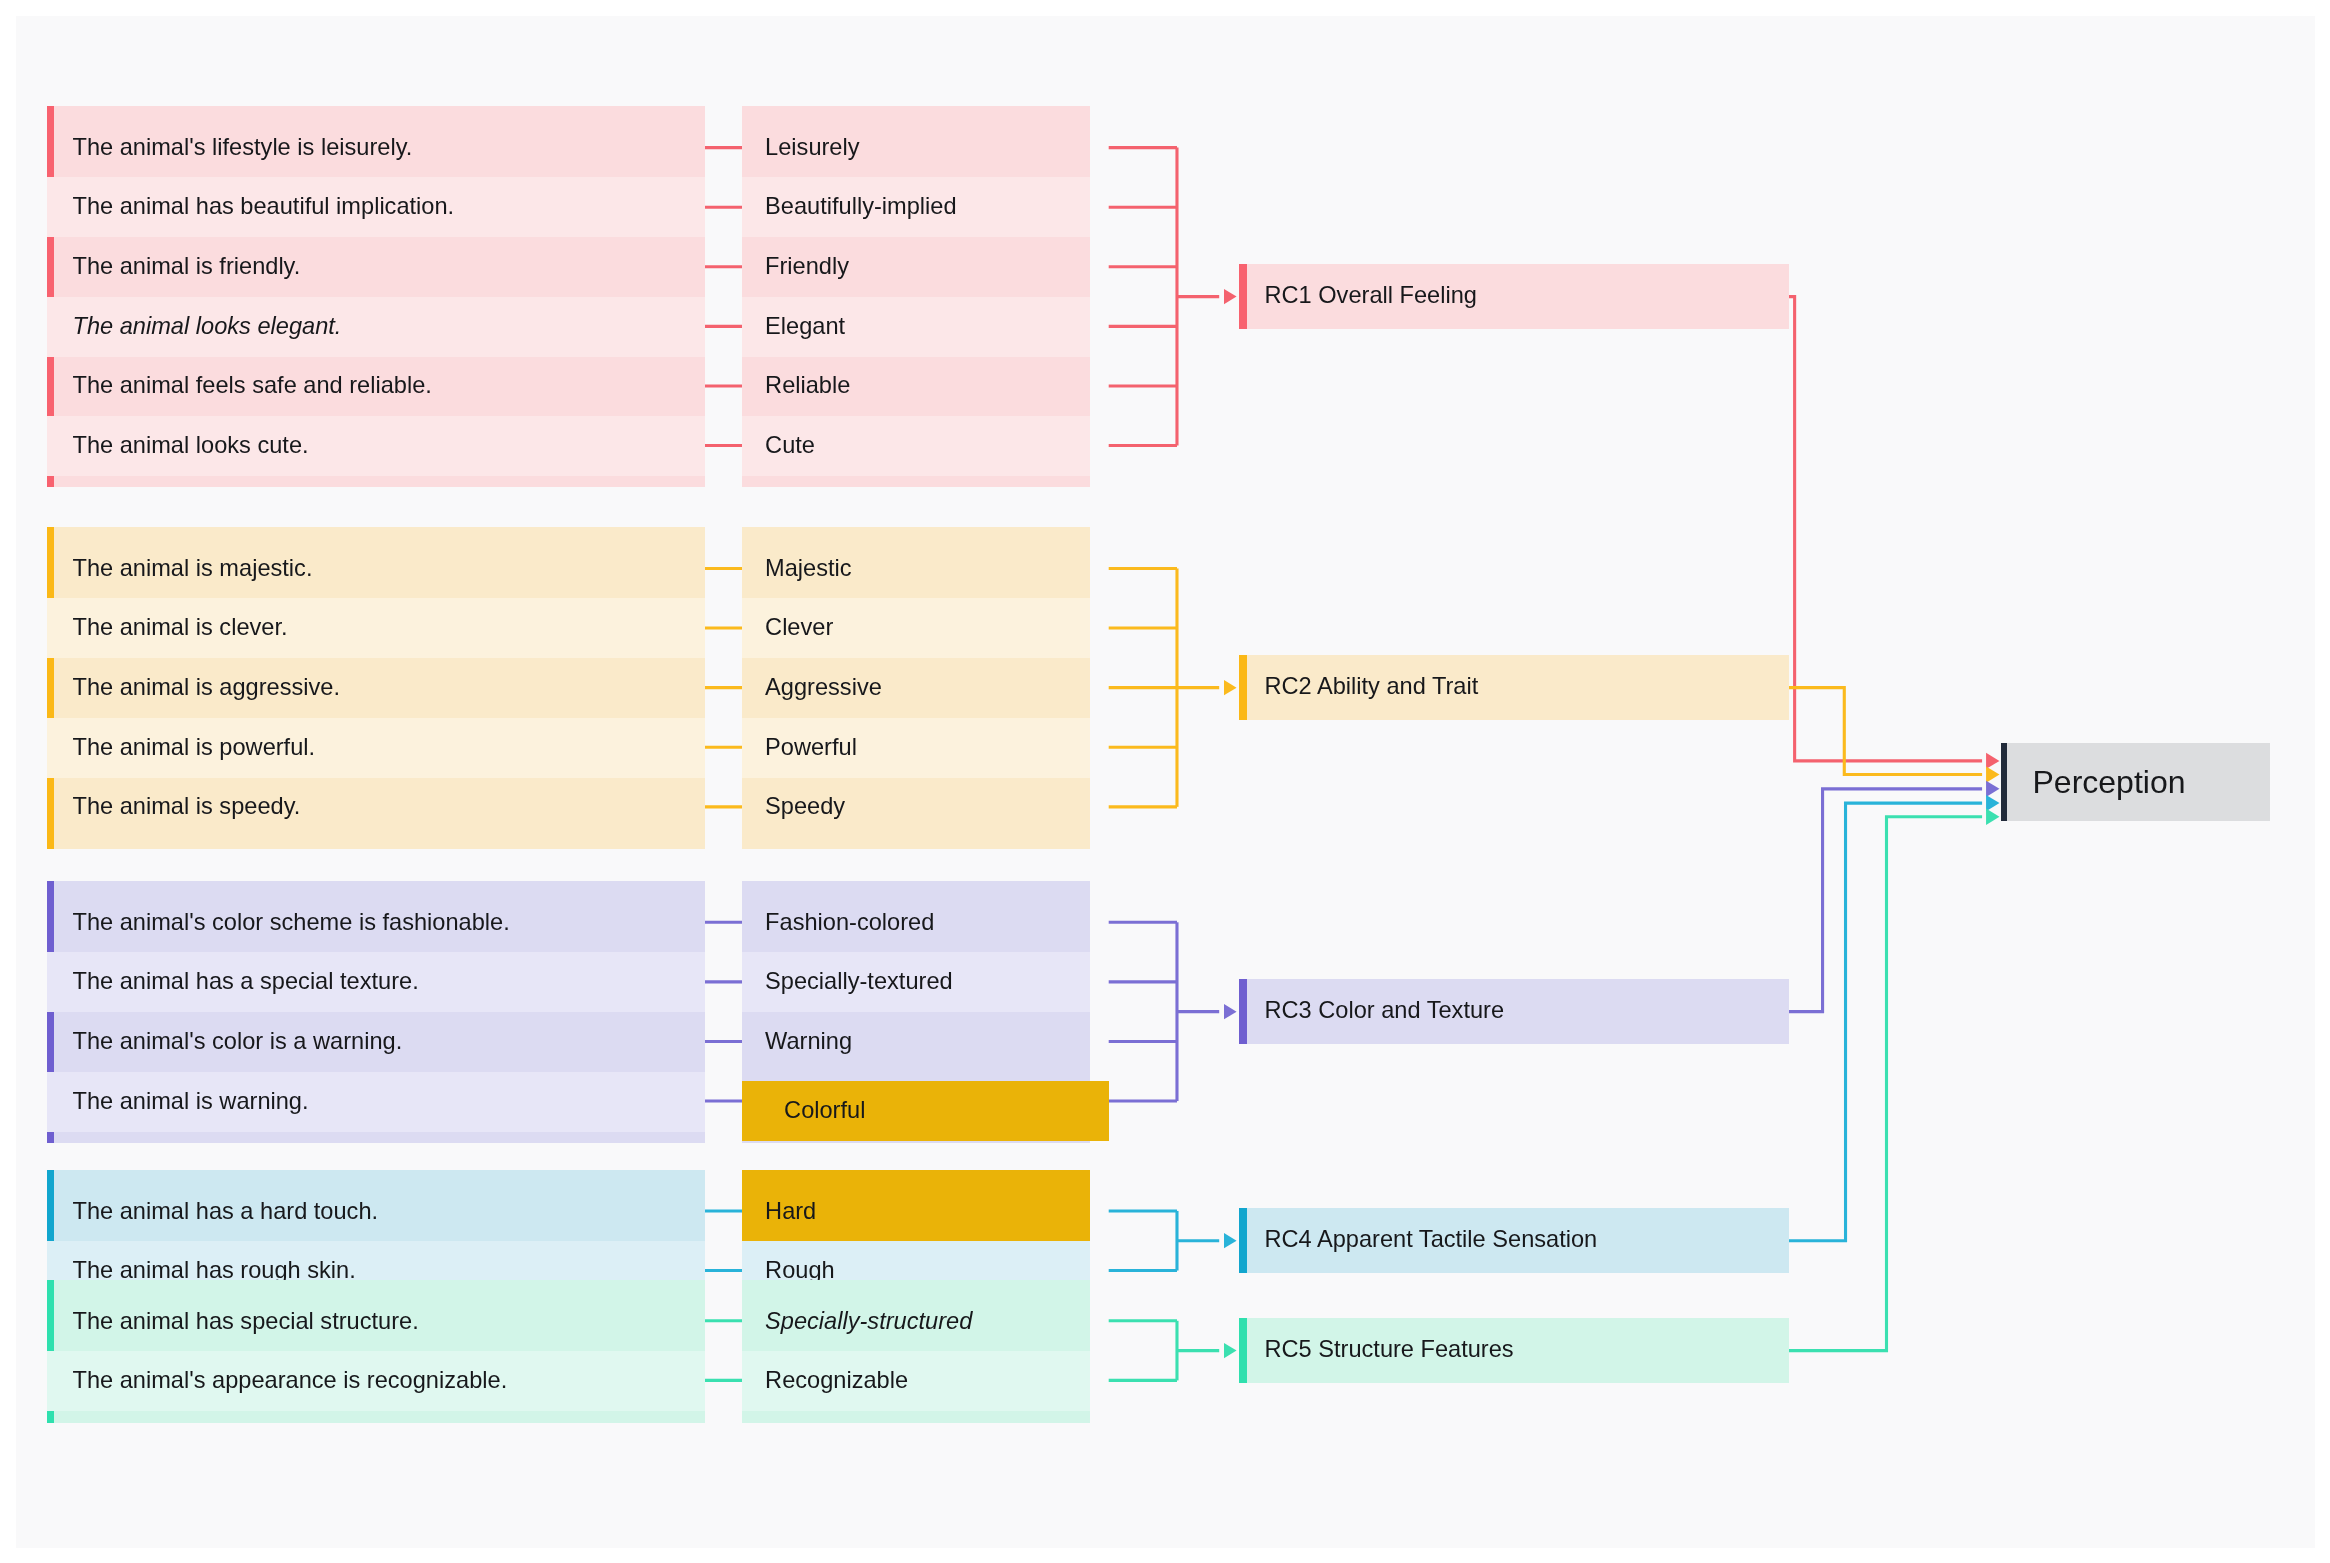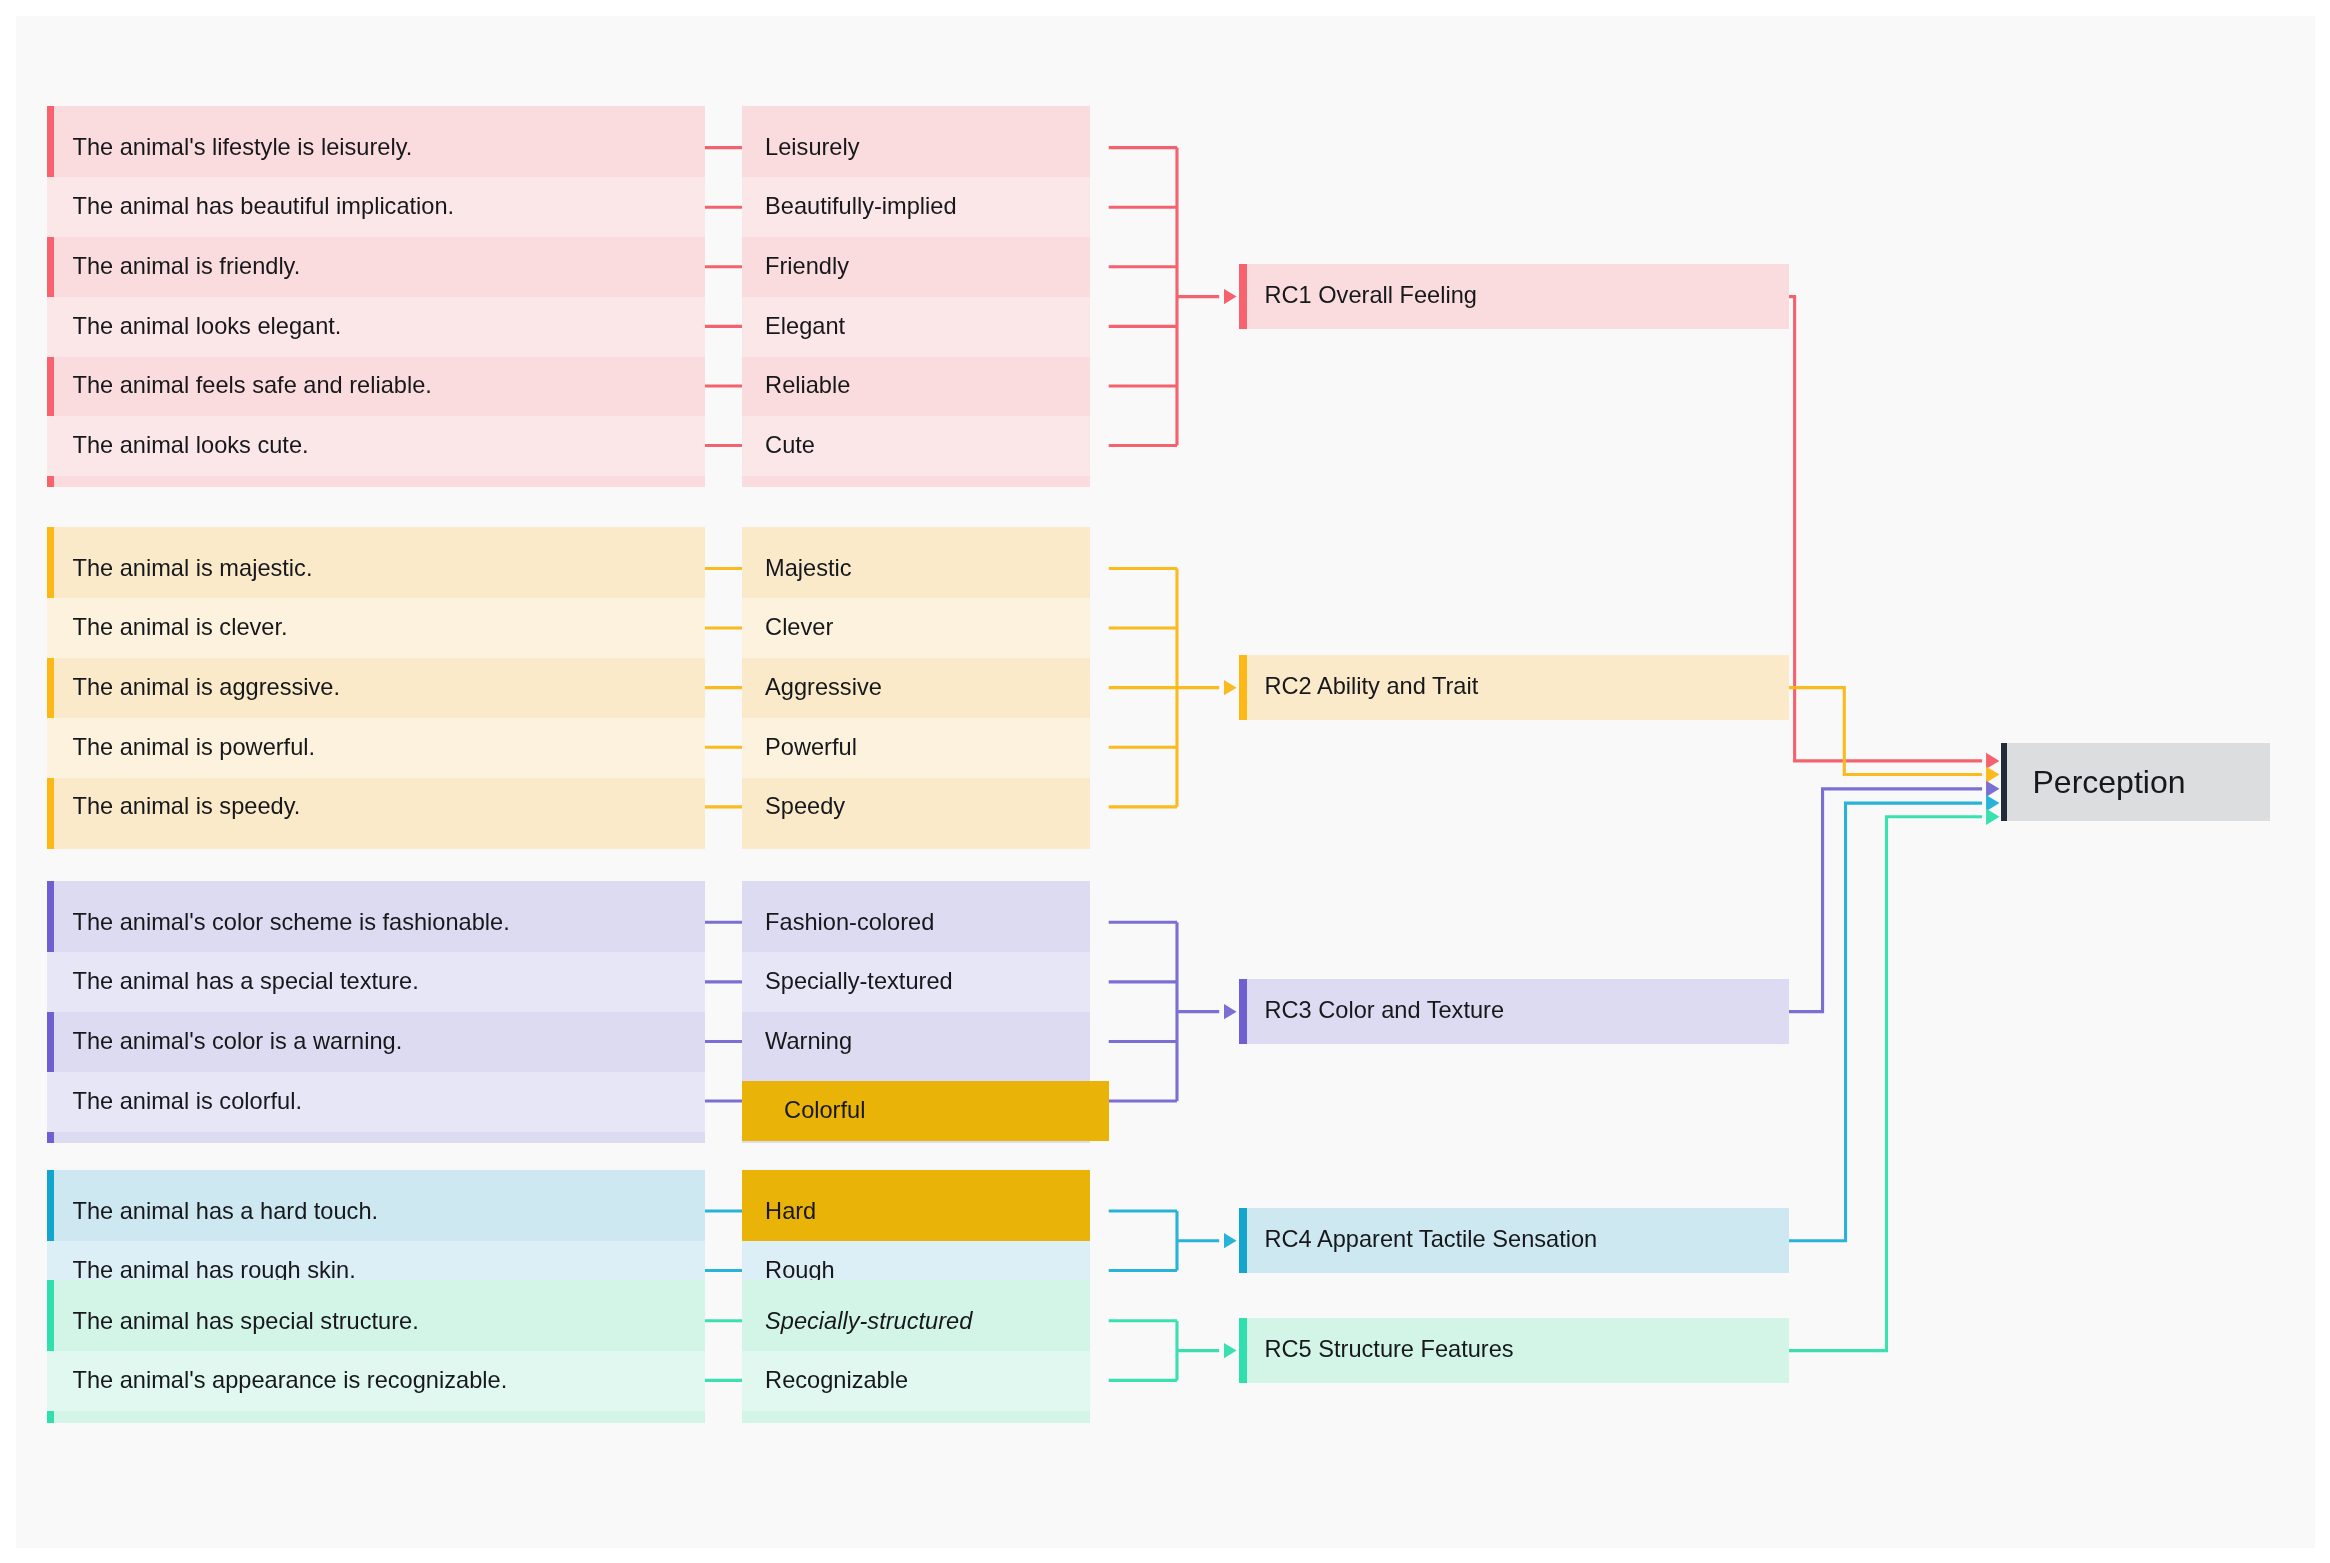--- a/index.html
+++ b/index.html
@@ -138,21 +138,21 @@
         <div class="accent" style="background: rgb(248, 98, 111);"></div>
         <div class="row" style="top: 11.8px; height: 60px; background: transparent;">
           <div class="txt">The animal's lifestyle is leisurely.</div>
         </div>
         <div class="row" style="top: 71px; height: 60px; background: rgb(252, 231, 232);">
           <div class="txt">The animal has beautiful implication.</div>
         </div>
         <div class="row" style="top: 131px; height: 60px; background: transparent;">
           <div class="txt">The animal is friendly.</div>
         </div>
-        <div class="row" style="top: 191px; height: 60px; background: rgb(252, 231, 232);">
+        <div class="row" style="top: 191px; height: 60px; background: rgb(252, 231, 232); font-style: italic;">
           <div class="txt">The animal looks elegant.</div>
         </div>
         <div class="row" style="top: 250px; height: 60px; background: transparent;">
           <div class="txt">The animal feels safe and reliable.</div>
         </div>
         <div class="row" style="top: 310px; height: 60px; background: rgb(252, 231, 232);">
           <div class="txt">The animal looks cute.</div>
         </div>
       </div>
       <div class="panel col2" style="left: 726px; top: 90px; width: 348px; height: 381px; background: rgb(251, 220, 222);">
@@ -223,21 +223,21 @@
         <div class="row" style="top: 11.8px; height: 60px; background: transparent;">
           <div class="txt">The animal's color scheme is fashionable.</div>
         </div>
         <div class="row" style="top: 71px; height: 60px; background: rgb(231, 230, 247);">
           <div class="txt">The animal has a special texture.</div>
         </div>
         <div class="row" style="top: 131px; height: 60px; background: transparent;">
           <div class="txt">The animal's color is a warning.</div>
         </div>
         <div class="row" style="top: 191px; height: 60px; background: rgb(231, 230, 247);">
-          <div class="txt">The animal is colorful.</div>
+          <div class="txt">The animal is warning.</div>
         </div>
       </div>
       <div class="panel col2" style="left: 726px; top: 865px; width: 348px; height: 262px; background: rgb(220, 219, 242);">
         <div class="row" style="top: 11.8px; height: 60px; background: transparent;">
           <div class="txt">Fashion-colored</div>
         </div>
         <div class="row" style="top: 71px; height: 60px; background: rgb(231, 230, 247);">
           <div class="txt">Specially-textured</div>
         </div>
         <div class="row" style="top: 131px; height: 60px; background: transparent;">

